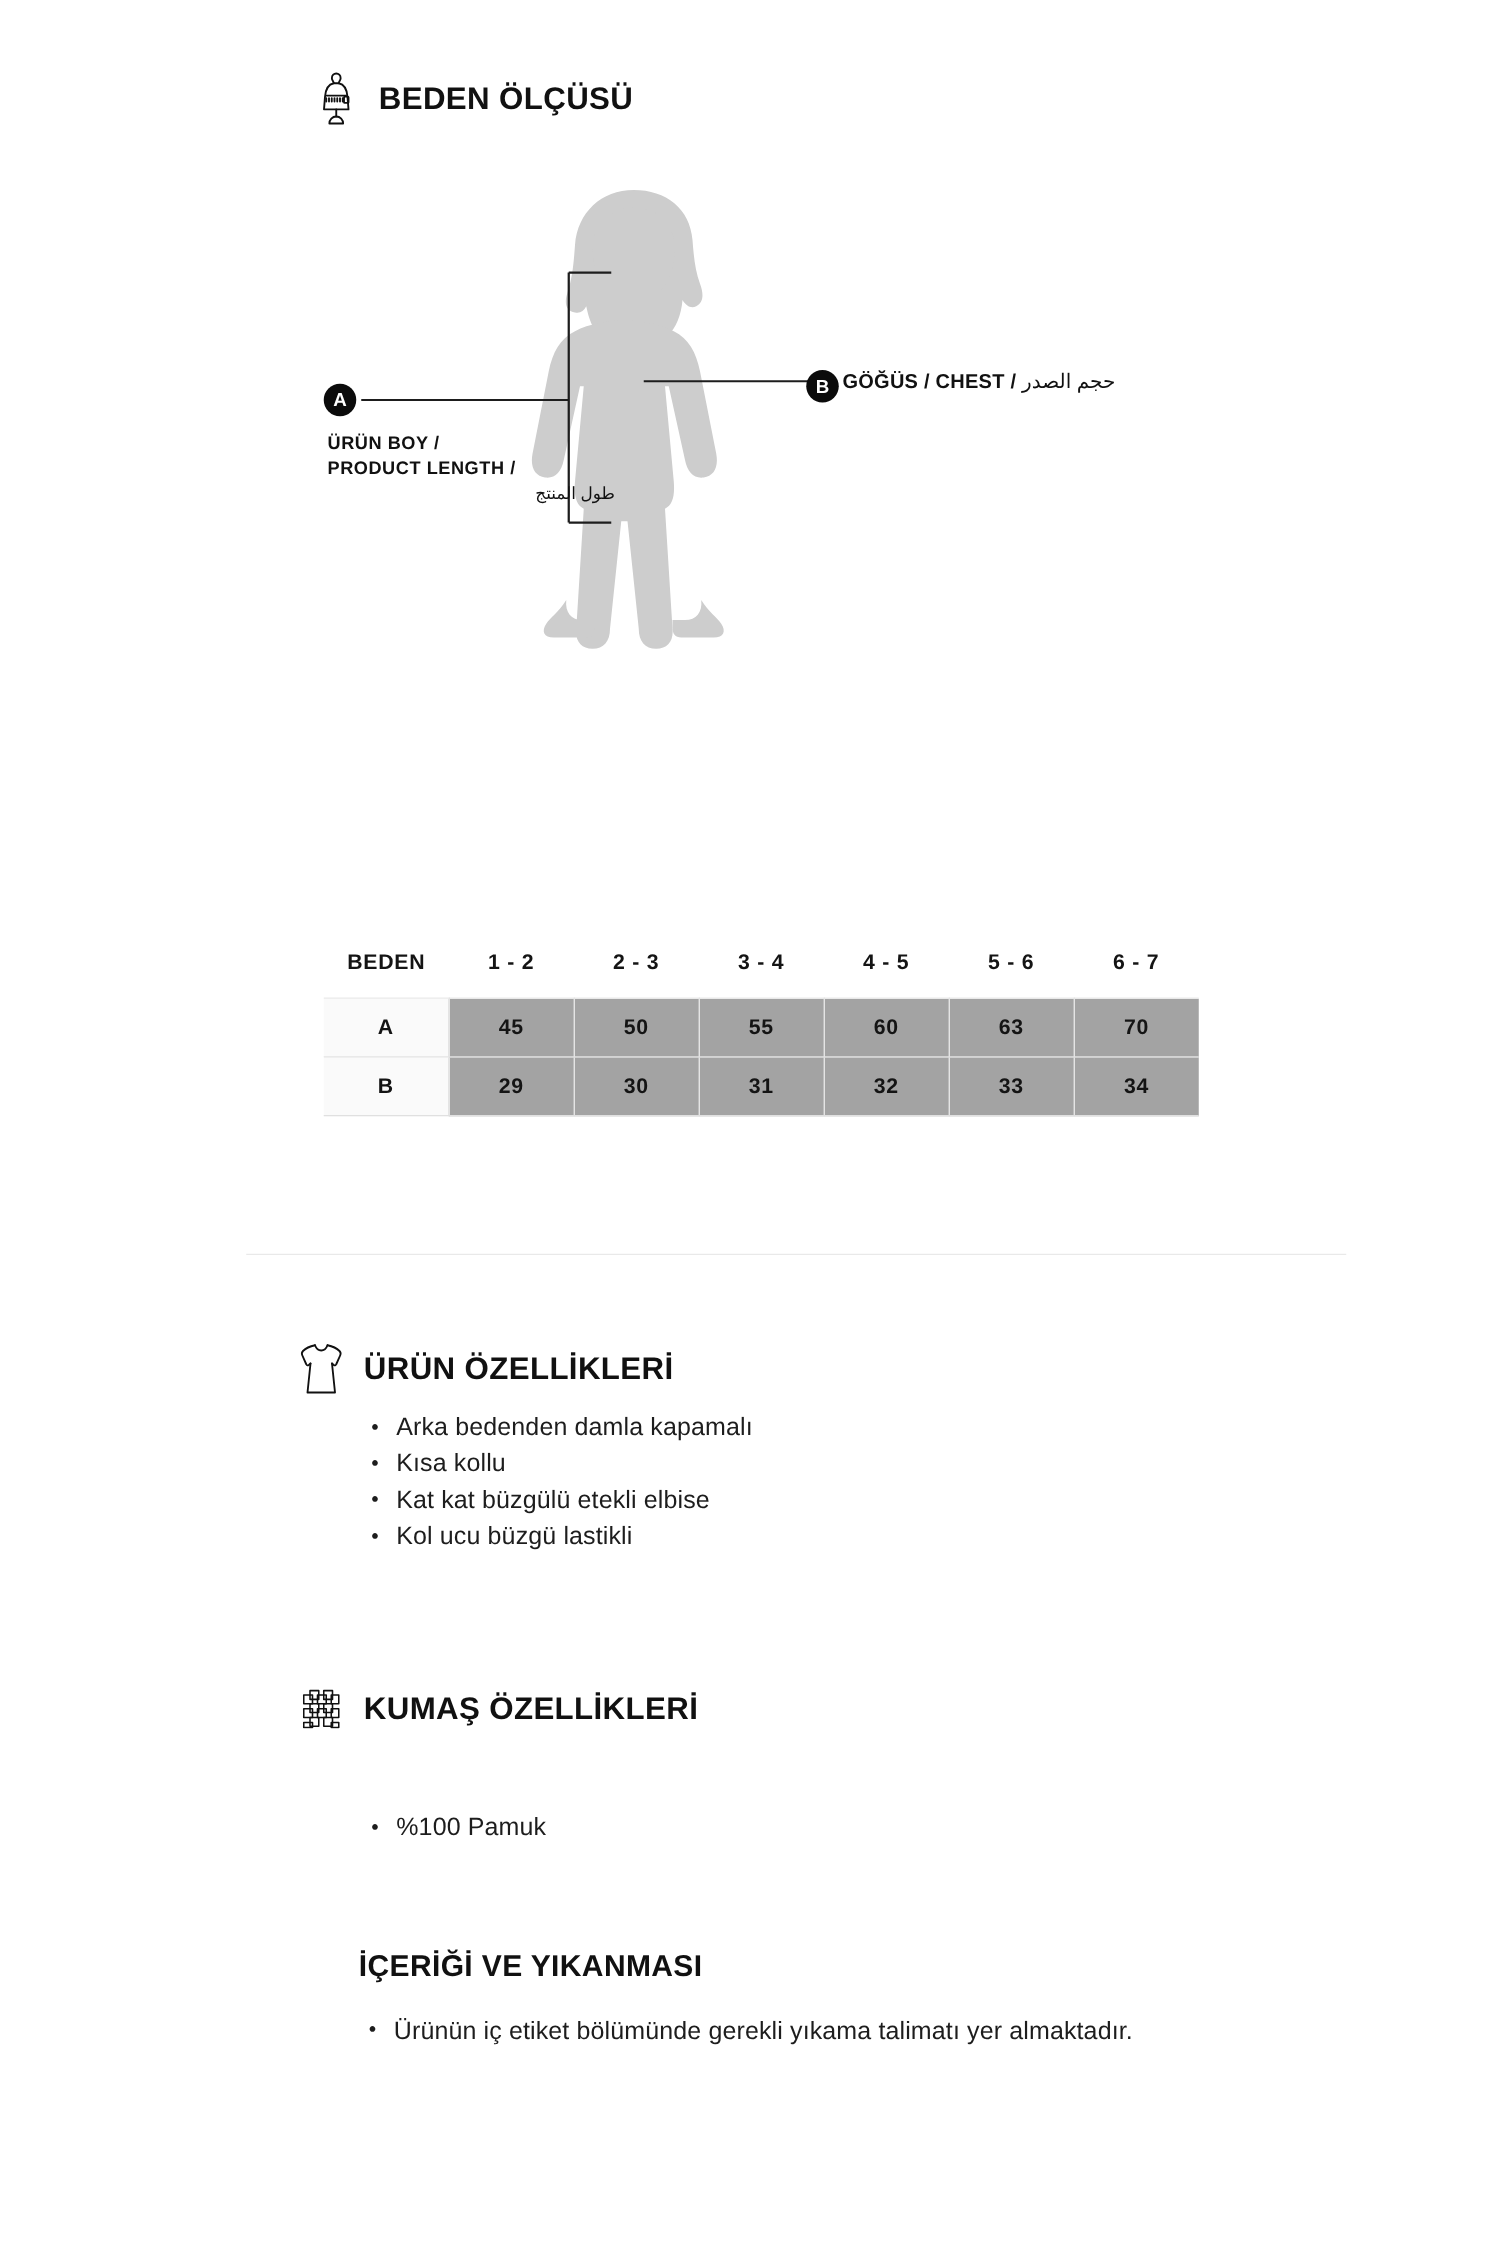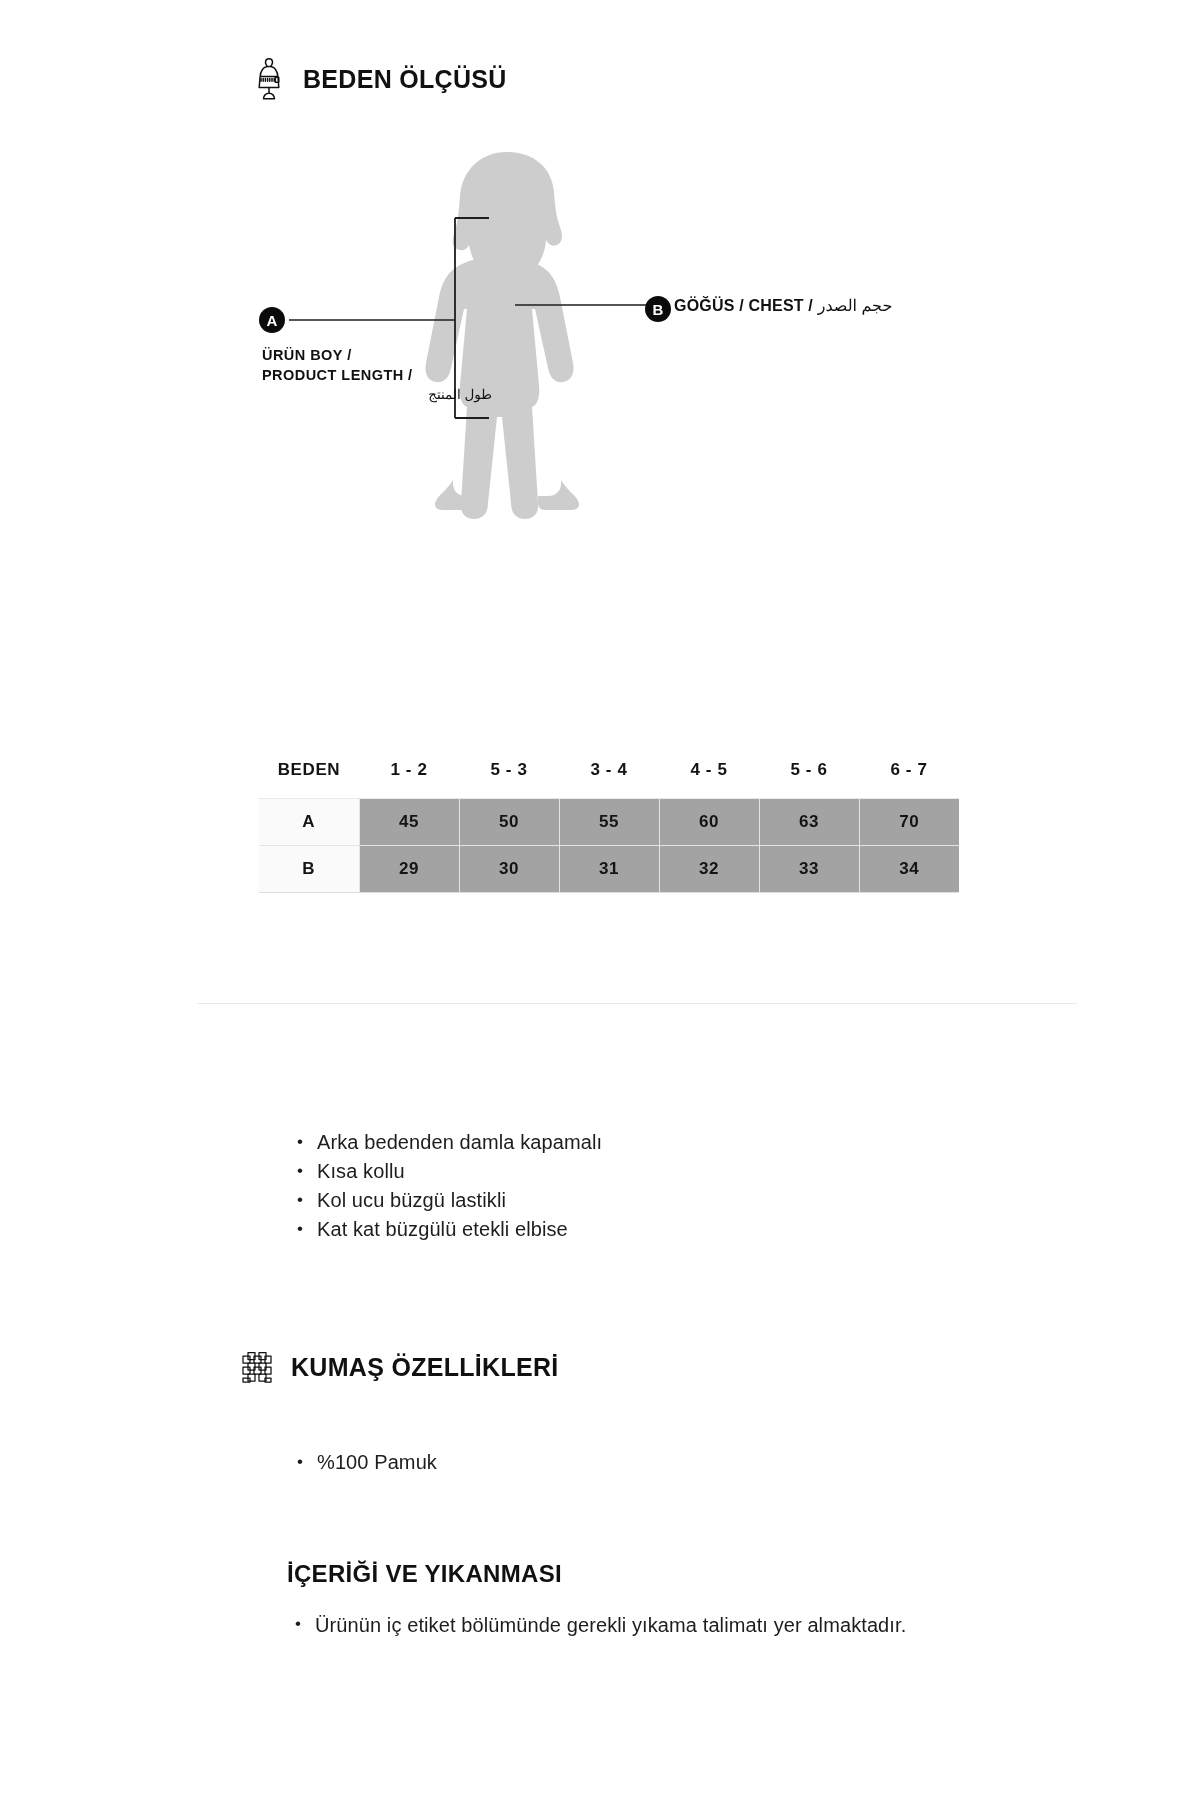--- a/index.html
+++ b/index.html
@@ -318,21 +318,21 @@
     <span>GÖĞÜS / CHEST / </span><span class="ar">حجم الصدر</span>
   </div>
 
 
   <div id="size-table-wrap">
     <table class="size-table">
       <thead>
         <tr>
           <th>BEDEN</th>
           <th>1 - 2</th>
-          <th>5 - 3</th>
+          <th>2 - 3</th>
           <th>3 - 4</th>
           <th>4 - 5</th>
           <th>5 - 6</th>
           <th>6 - 7</th>
         </tr>
       </thead>
       <tbody>
         <tr>
           <td>A</td>
           <td>45</td>
@@ -350,26 +350,39 @@
           <td>32</td>
           <td>33</td>
           <td>34</td>
         </tr>
       </tbody>
     </table>
   </div>
 
   <div id="divider"></div>
 
+  <div class="section-head" id="features-head">
+    <span class="head-icon">
+      <svg width="36" height="44" viewBox="0 0 36 44" aria-hidden="true">
+        <g fill="none" stroke="#111111" stroke-width="1.5" stroke-linejoin="round" stroke-linecap="round">
+          <path d="M13.0 3.2 C13.0 3.2 14.6 7.4 18 7.4 C21.4 7.4 23.0 3.2 23.0 3.2"></path>
+          <path d="M13.0 3.2 C9.2 4.0 5.6 5.6 3.4 7.8 C2.4 8.8 2.2 9.8 2.8 11.2 L6.0 18.4 C6.4 19.4 7.2 19.6 8.0 19.0 L9.4 17.8"></path>
+          <path d="M23.0 3.2 C26.8 4.0 30.4 5.6 32.6 7.8 C33.6 8.8 33.8 9.8 33.2 11.2 L30.0 18.4 C29.6 19.4 28.8 19.6 28.0 19.0 L26.6 17.8"></path>
+          <path d="M9.4 17.8 L7.0 41.0 L29.0 41.0 L26.6 17.8"></path>
+        </g>
+      </svg>
+    </span>
+    <span class="head-title">ÜRÜN ÖZELLİKLERİ</span>
+  </div>
 
   <ul class="bullets" id="features-list">
     <li>Arka bedenden damla kapamalı</li>
     <li>Kısa kollu</li>
+    <li>Kat kat büzgülü etekli elbise</li>
     <li>Kol ucu büzgü lastikli</li>
-    <li>Kat kat büzgülü etekli elbise</li>
   </ul>
 
   <div class="section-head" id="fabric-head">
     <span class="head-icon">
       <svg width="32" height="32" viewBox="0 0 32 32" aria-hidden="true">
         <g fill="none" stroke="#111111" stroke-width="1.25" stroke-linejoin="round" stroke-linecap="round">
           <path d="M2 5 h7 v7 h-7 z M13 5 h7 v7 h-7 z M24 5 h6 v7 h-6 z"></path>
           <path d="M2 16 h7 v7 h-7 z M13 16 h7 v7 h-7 z M24 16 h6 v7 h-6 z"></path>
           <path d="M7 1.5 h7 v7 h-7 z M18 1.5 h7 v7 h-7 z"></path>
           <path d="M7 12 h7 v7 h-7 z M18 12 h7 v7 h-7 z"></path>

